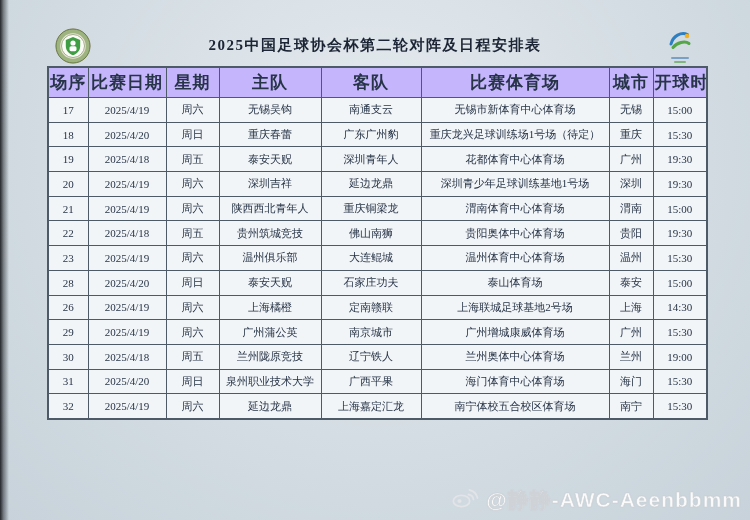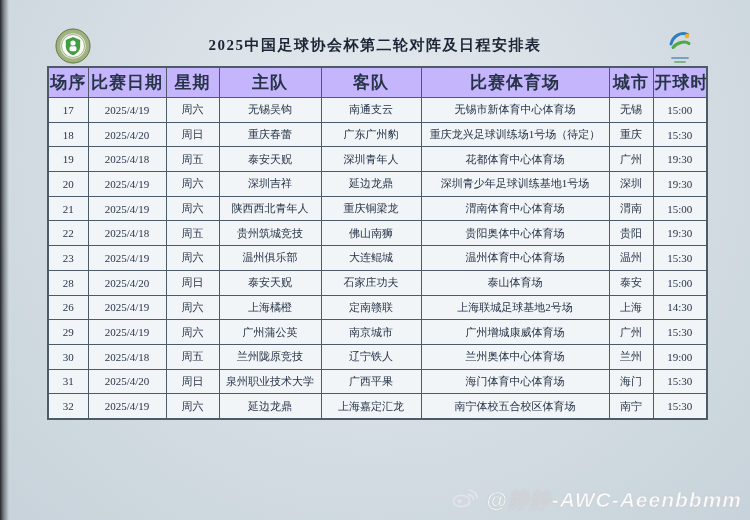--- a/index.html
+++ b/index.html
@@ -43,21 +43,20 @@
   }
 
   .watermark{
     position:absolute;right:8px;bottom:6px;
     display:flex;align-items:center;gap:7px;
     font-family:"Liberation Sans","DejaVu Sans",sans-serif;
     font-size:21px;font-weight:bold;letter-spacing:1px;
     color:rgba(255,255,255,.92);
     -webkit-text-stroke:.6px #cfd3d7;
     text-shadow:0 0 1px rgba(180,184,188,.8);
-    font-style:italic;
   }
 </style>
 </head>
 <body>
 
 <div class="edge-left"></div>
 
 <div class="logo-left">
   <svg width="36" height="36" viewBox="0 0 36 36">
     <circle cx="18" cy="18" r="17" fill="#ece6d4" stroke="#7a6a4f" stroke-width="1"></circle>

